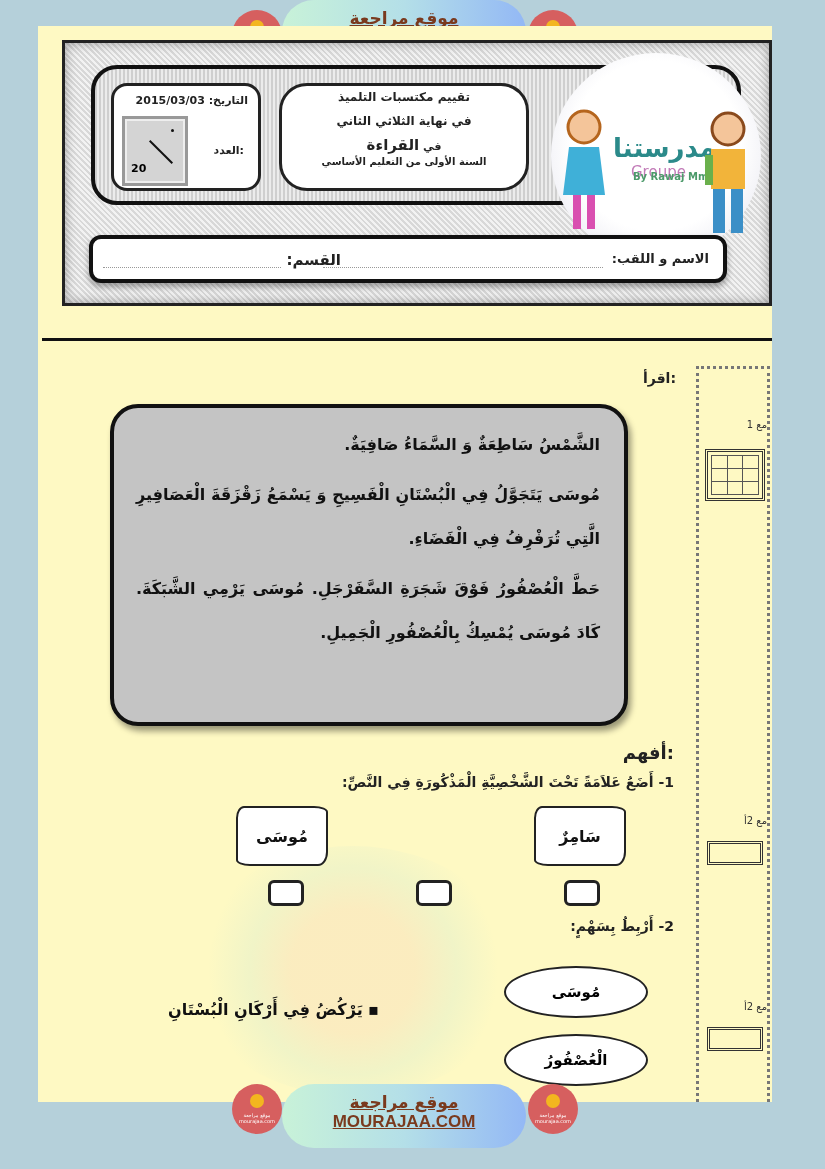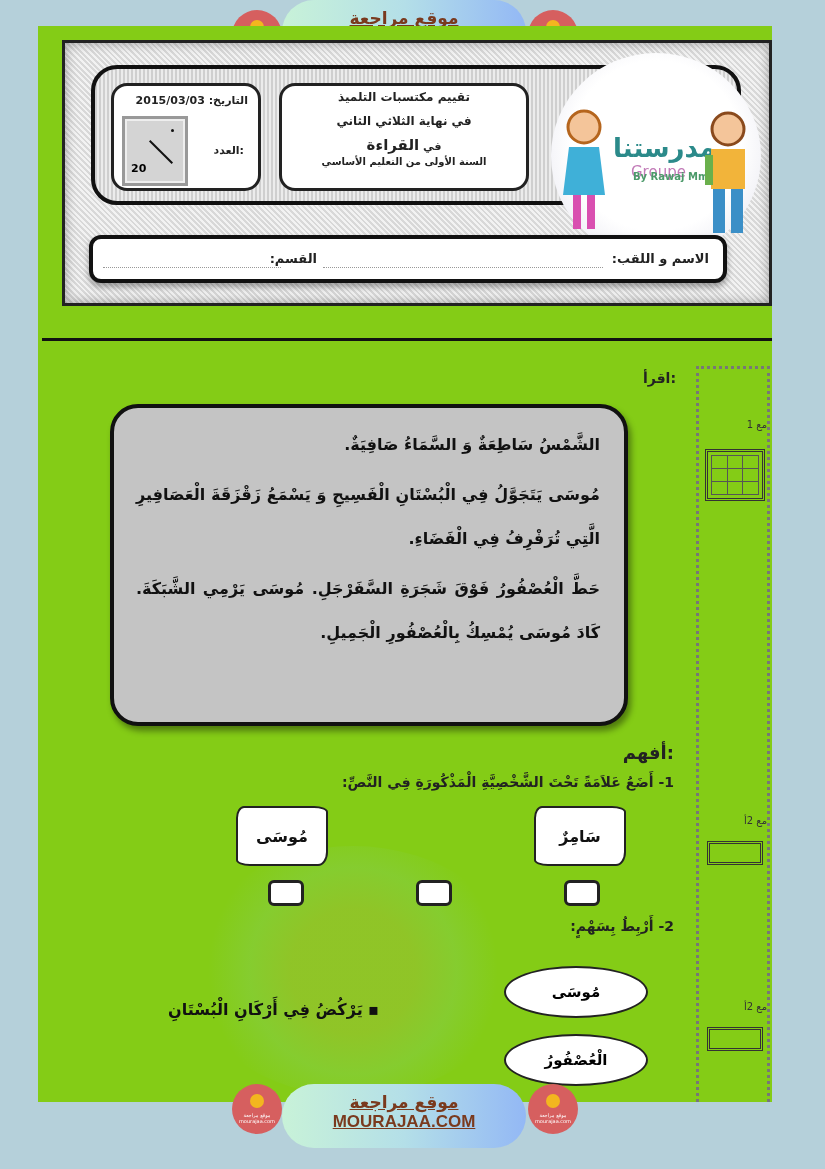--- a/index.html
+++ b/index.html
@@ -4,21 +4,21 @@
 <style>
   * { box-sizing: border-box; margin: 0; padding: 0; }
   html, body { width: 825px; height: 1169px; overflow: hidden; }
   body {
     background: #b5d0da;
     position: relative;
     font-family: "DejaVu Sans", sans-serif;
   }
   .page {
     position: absolute; left: 38px; top: 26px; width: 734px; height: 1076px;
-    background: #84cc16;
+    background: #fef9c3;
   }
   
   .header-frame {
     position: absolute; left: 24px; top: 14px; width: 710px; height: 266px;
     background: repeating-linear-gradient(45deg,#d8d8d8 0 2px,#f2f2f2 2px 4px);
     border: 3px solid #222;
     box-shadow: inset 0 0 12px rgba(0,0,0,.35);
   }
   .header-inner {
     position: absolute; left: 26px; top: 22px; width: 650px; height: 140px;
@@ -40,21 +40,21 @@
     background: #d4d4d4; border: 3px solid #999; box-shadow: inset 0 0 0 2px #eee;
   }
   .score-slash {
     position: absolute; left: 20px; top: 32px; width: 32px; height: 2px; background:#111;
     transform: rotate(45deg);
   }
   .score-total { position: absolute; left: 6px; bottom: 8px; font-size: 11px; font-weight: bold; }
   .score-dot { position:absolute; left: 46px; top: 10px; width:3px; height:3px; background:#111; border-radius:50%; }
   .title-box {
     position: absolute; left: 184px; top: 14px; width: 250px; height: 108px;
-    background: #fff; border: 3px solid #222; border-radius: 16px;
+    background: #fff; border: 3px solid #222; border-radius: 28px;
     text-align: center; direction: rtl; color:#222;
   }
   .title-box .t1 { font-size: 12px; font-weight: bold; margin-top: 4px; }
   .title-box .t2 { font-size: 12px; font-weight: bold; margin-top: 10px; }
   .title-box .t3 { font-size: 11px; font-weight: bold; margin-top: 8px; }
   .title-box .t3 b { font-size: 15px; }
   .title-box .t4 { font-size: 10px; font-weight: bold; margin-top: 2px; }
   .logo {
     position: absolute; left: 486px; top: 10px; width: 210px; height: 206px;
     border-radius: 50%;
@@ -66,21 +66,21 @@
   .kid-girl { position:absolute; left:10px; top:52px; width:46px; height:130px; }
   .kid-boy { position:absolute; left:154px; top:54px; width:46px; height:130px; }
   .name-row {
     position: absolute; left: 24px; top: 192px; width: 638px; height: 48px;
     background: #fff; border: 4px solid #111; border-radius: 12px;
     box-shadow: 0 4px 6px rgba(0,0,0,.35);
     direction: rtl;
   }
   .name-label { position: absolute; right: 14px; top: 12px; font-size: 13px; font-weight: bold; color:#222; }
   .name-line { position: absolute; right: 120px; top: 28px; width: 280px; border-bottom: 1px dotted #999; }
-  .class-label { position: absolute; right: 406px; top: 12px; font-size: 13px; font-weight: bold; color:#222; }
+  .class-label { position: absolute; right: 382px; top: 12px; font-size: 15px; font-weight: bold; color:#222; }
   .class-line { position: absolute; left: 10px; top: 28px; width: 178px; border-bottom: 1px dotted #999; }
   .rule { position: absolute; left: 4px; top: 312px; width: 730px; height: 3px; background: #111; }
   
   .side-col {
     position: absolute; left: 658px; top: 340px; width: 74px; height: 736px;
     border-left: 3px dotted #777; border-right: 3px dotted #777; border-top: 3px dotted #777;
   }
   .crit { position:absolute; left: 0; width:100%; text-align:right; font-size:10px; color:#333; }
   .grid-box {
     position:absolute; left: 6px; top: 80px; width: 60px; height: 52px;

